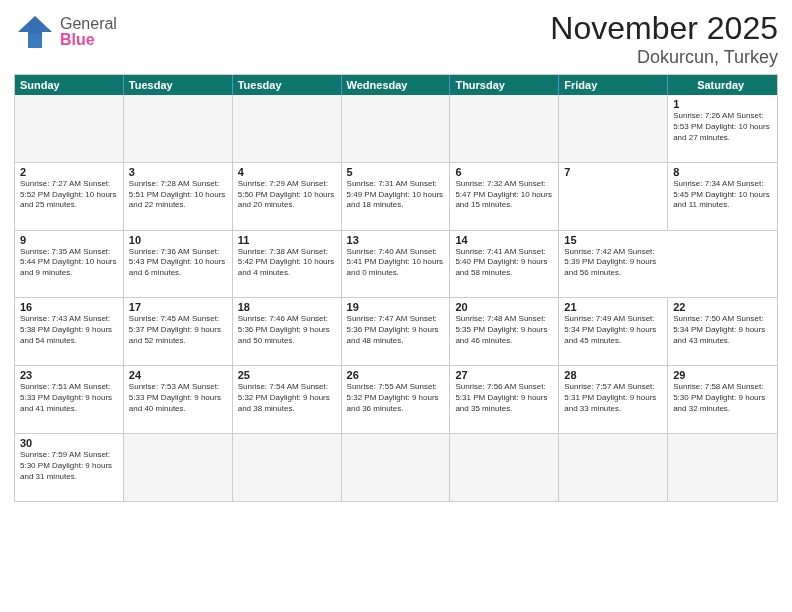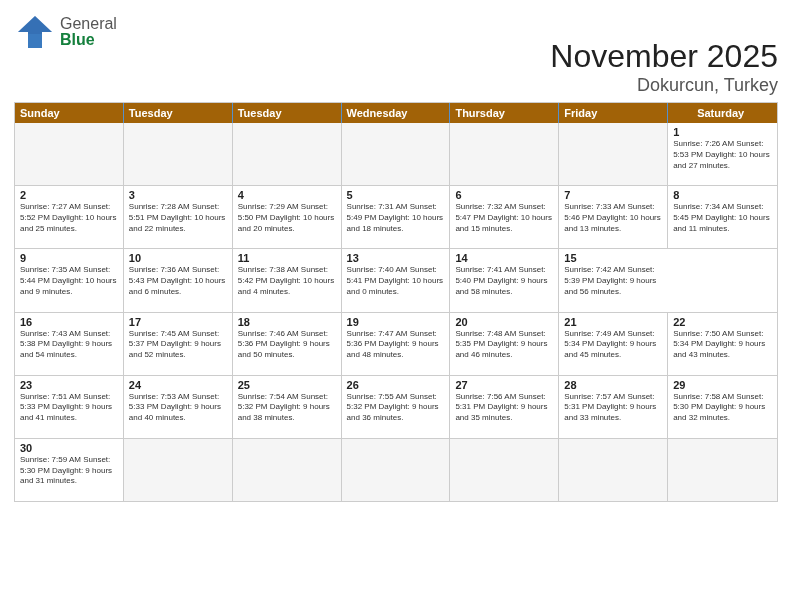--- a/index.html
+++ b/index.html
@@ -38,46 +38,45 @@
       flex-direction: column;
       line-height: 1;
     }
     .logo-general {
       font-size: 16px;
       color: #555;
       font-weight: normal;
     }
     .logo-blue {
       font-size: 16px;
-      color: #15803d;
+      color: #ec4899;
       font-weight: bold;
     }
     .title-section {
       text-align: right;
     }
     .calendar-title {
       font-size: 32px;
       color: #222;
       font-weight: normal;
-      margin-top: 28px;
     }
     .calendar-subtitle {
       font-size: 18px;
       color: #555;
     }
     .calendar {
       flex: 1;
       display: flex;
       flex-direction: column;
       border: 1px solid #ccc;
     }
     .calendar-header-row {
       display: grid;
       grid-template-columns: repeat(7, 1fr);
-      background: #a16207;
+      background: #0f766e;
     }
     .calendar-header-cell {
       color: #fff;
       font-size: 11px;
       font-weight: bold;
       padding: 4px 5px;
       border-right: 1px solid #5590cc;
       text-align: left;
     }
     .calendar-header-cell:last-child {
@@ -197,23 +196,20 @@
 Daylight: 10 hours and 18 minutes.</div>
           </div>
           <div class="calendar-cell">
             <span class="day-number">6</span>
             <div class="cell-info">Sunrise: 7:32 AM
 Sunset: 5:47 PM
 Daylight: 10 hours and 15 minutes.</div>
           </div>
           <div class="calendar-cell">
             <span class="day-number">7</span>
-            <div class="cell-info">Sunrise: 7:33 AM
-Sunset: 5:46 PM
-Daylight: 10 hours and 13 minutes.</div>
           </div>
           <div class="calendar-cell">
             <span class="day-number">8</span>
             <div class="cell-info">Sunrise: 7:34 AM
 Sunset: 5:45 PM
 Daylight: 10 hours and 11 minutes.</div>
           </div>
         </div>
         <div class="calendar-row">
           <div class="calendar-cell">

